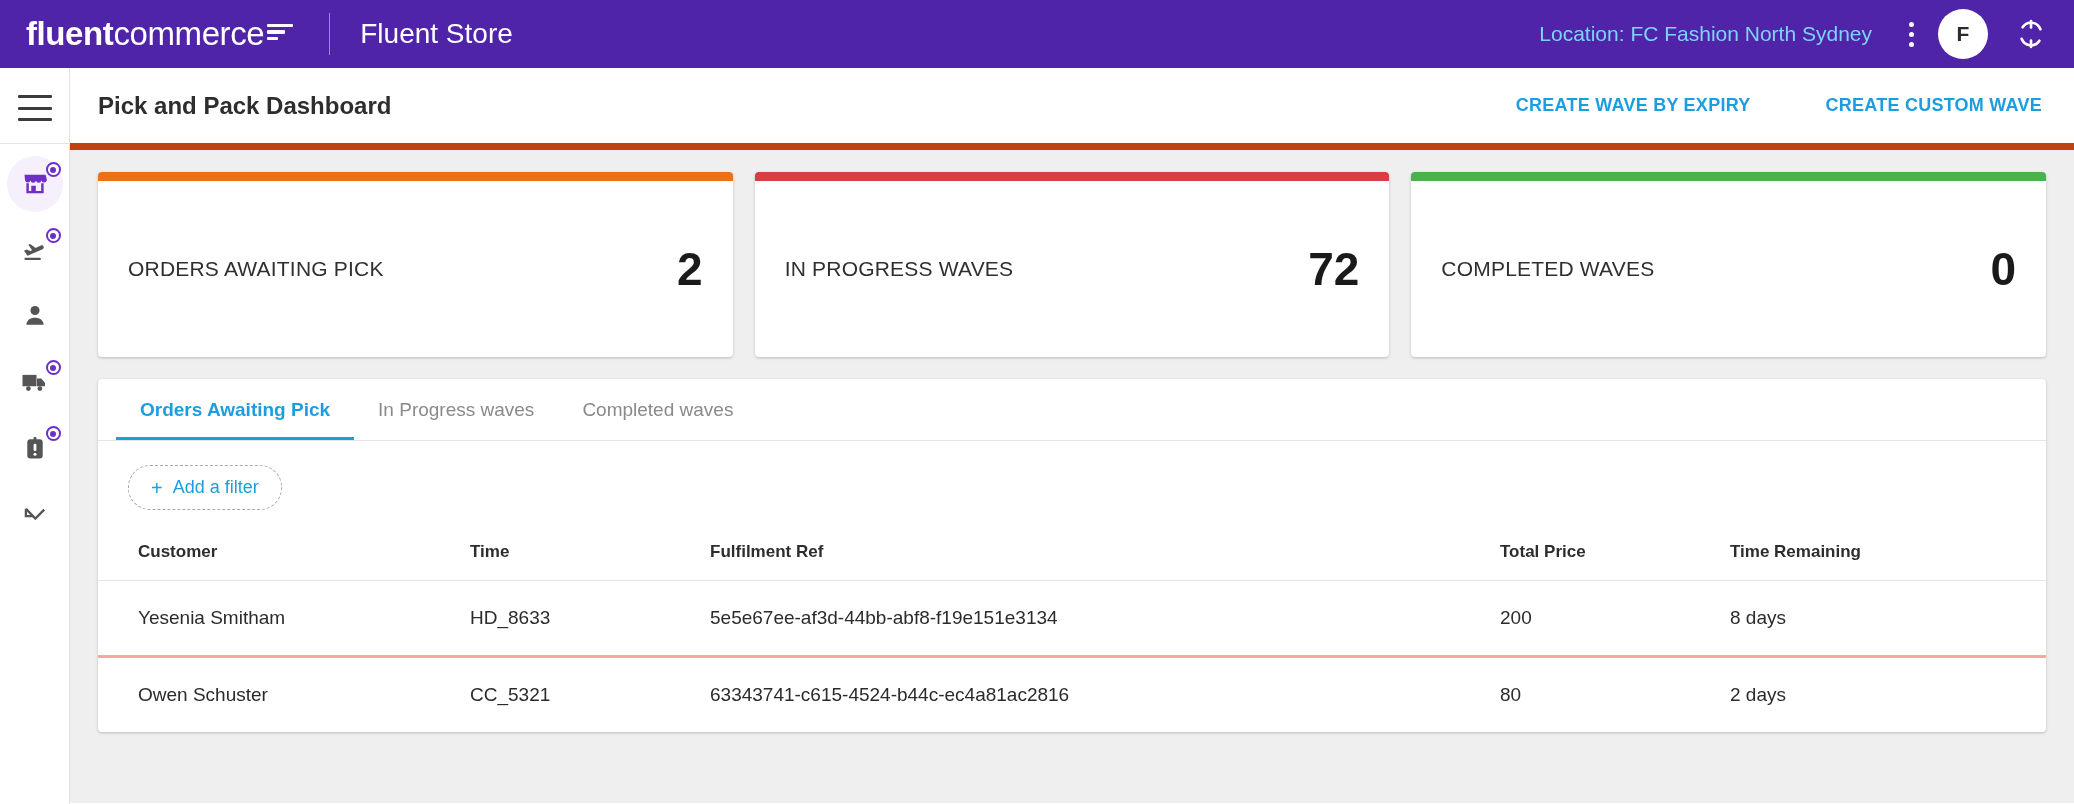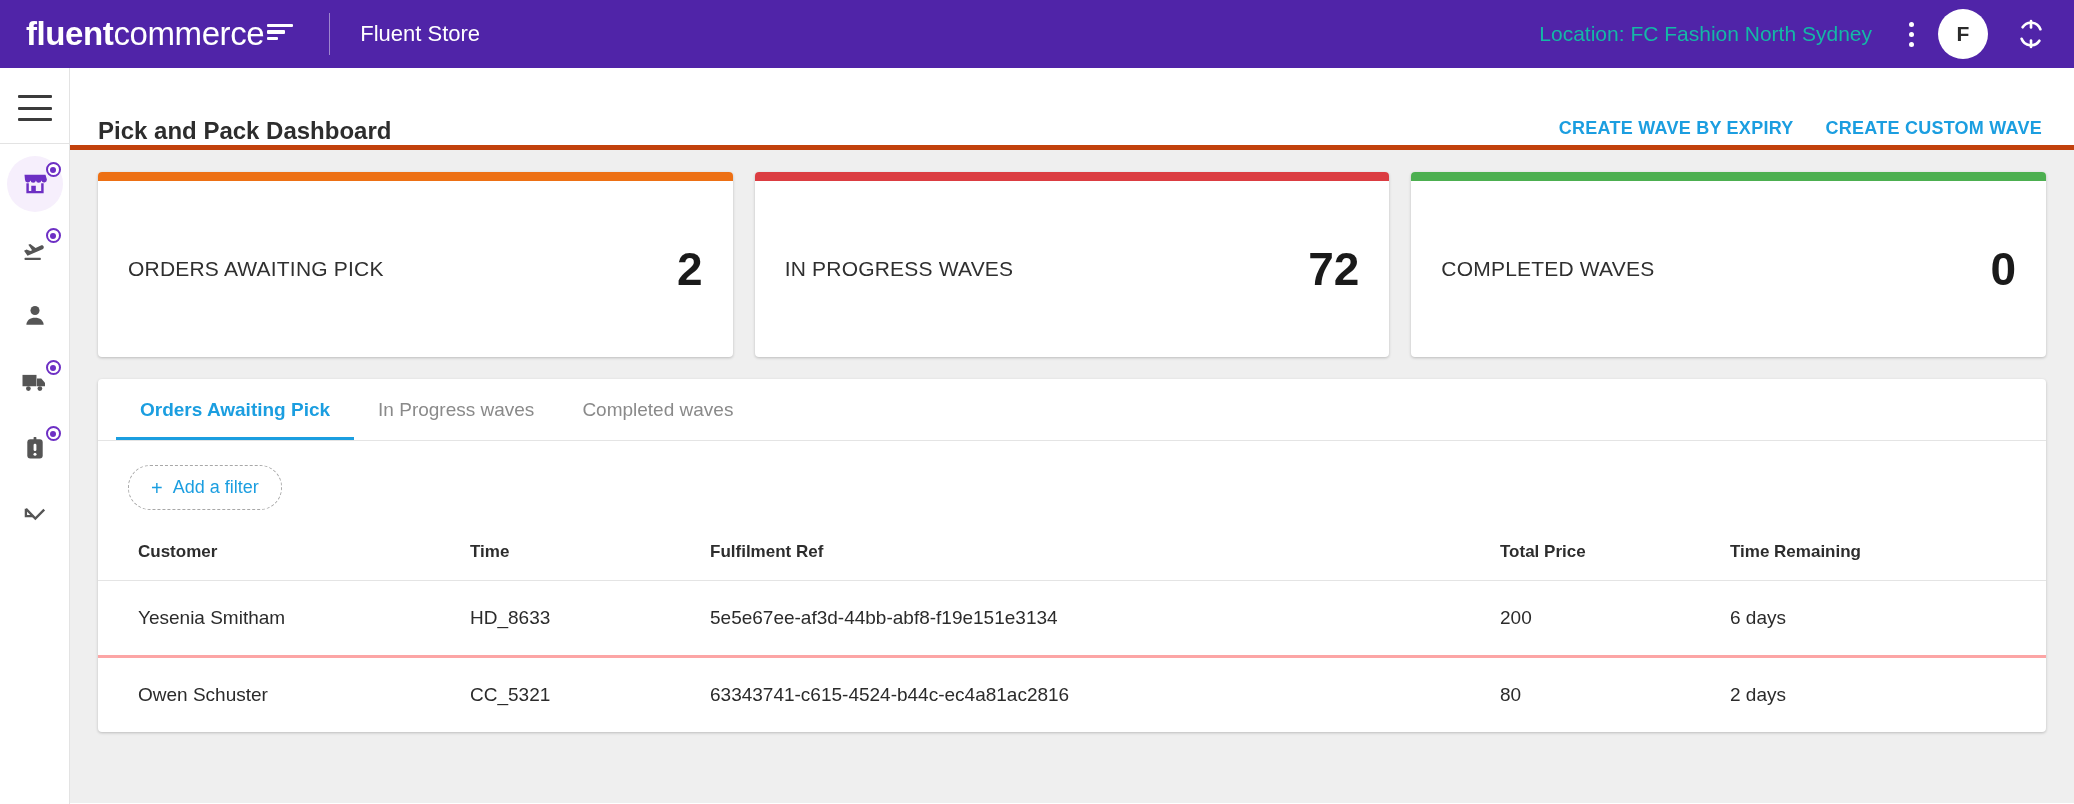--- a/index.html
+++ b/index.html
@@ -59,33 +59,33 @@
   .logo-mark i:nth-child(3) { width: 11px; }
 
   .topbar-divider {
     width: 1px;
     height: 42px;
     background: rgba(255,255,255,0.45);
     margin: 0 30px 0 36px;
   }
   .app-name {
     color: #ffffff;
-    font-size: 22px;
+    font-size: 28px;
     font-weight: 400;
     white-space: nowrap;
   }
 
   .topbar-right {
     margin-left: auto;
     display: flex;
     align-items: center;
     padding-right: 26px;
   }
   .location-text {
-    color: #14b8a6;
+    color: #7dd3fc;
     font-size: 21px;
     font-weight: 400;
     white-space: nowrap;
     margin-right: 26px;
   }
   .kebab {
     width: 26px;
     height: 34px;
     display: flex;
     flex-direction: column;
@@ -190,23 +190,23 @@
     position: absolute;
     top: 68px; left: 70px;
     width: 2004px;
     height: 736px;
     background: #ffffff;
   }
 
   .page-header {
     position: relative;
     height: 82px;
-    border-bottom: 5px solid #c2410c;
-    display: flex;
-    align-items: flex-end;
+    border-bottom: 7px solid #c2410c;
+    display: flex;
+    align-items: center;
     padding: 0 30px 0 28px;
     background: #ffffff;
   }
   .page-title {
     font-size: 24px;
     font-weight: 700;
     color: #2d2d2d;
     white-space: nowrap;
   }
   .page-actions {
@@ -219,20 +219,21 @@
     color: #1b9ee0;
     font-size: 18px;
     font-weight: 700;
     letter-spacing: 0.25px;
     white-space: nowrap;
     cursor: pointer;
     background: none;
     border: none;
     font-family: inherit;
     padding: 6px 2px;
+    margin-left: 43px;
   }
 
   .page-body {
     background: #efefef;
     height: 653px;
     padding: 22px 28px 12px 28px;
     overflow: hidden;
   }
 
   
@@ -506,21 +507,21 @@
             <th class="col-price">Total Price</th>
             <th class="col-time">Time Remaining</th>
           </tr>
         </thead>
         <tbody>
           <tr>
             <td class="col-customer">Yesenia Smitham</td>
             <td class="col-order">HD_8633</td>
             <td class="col-ref">5e5e67ee-af3d-44bb-abf8-f19e151e3134</td>
             <td class="col-price">200</td>
-            <td class="col-time">6 days</td>
+            <td class="col-time">8 days</td>
           </tr>
           <tr>
             <td class="col-customer">Owen Schuster</td>
             <td class="col-order">CC_5321</td>
             <td class="col-ref">63343741-c615-4524-b44c-ec4a81ac2816</td>
             <td class="col-price">80</td>
             <td class="col-time">2 days</td>
           </tr>
         </tbody>
       </table>

